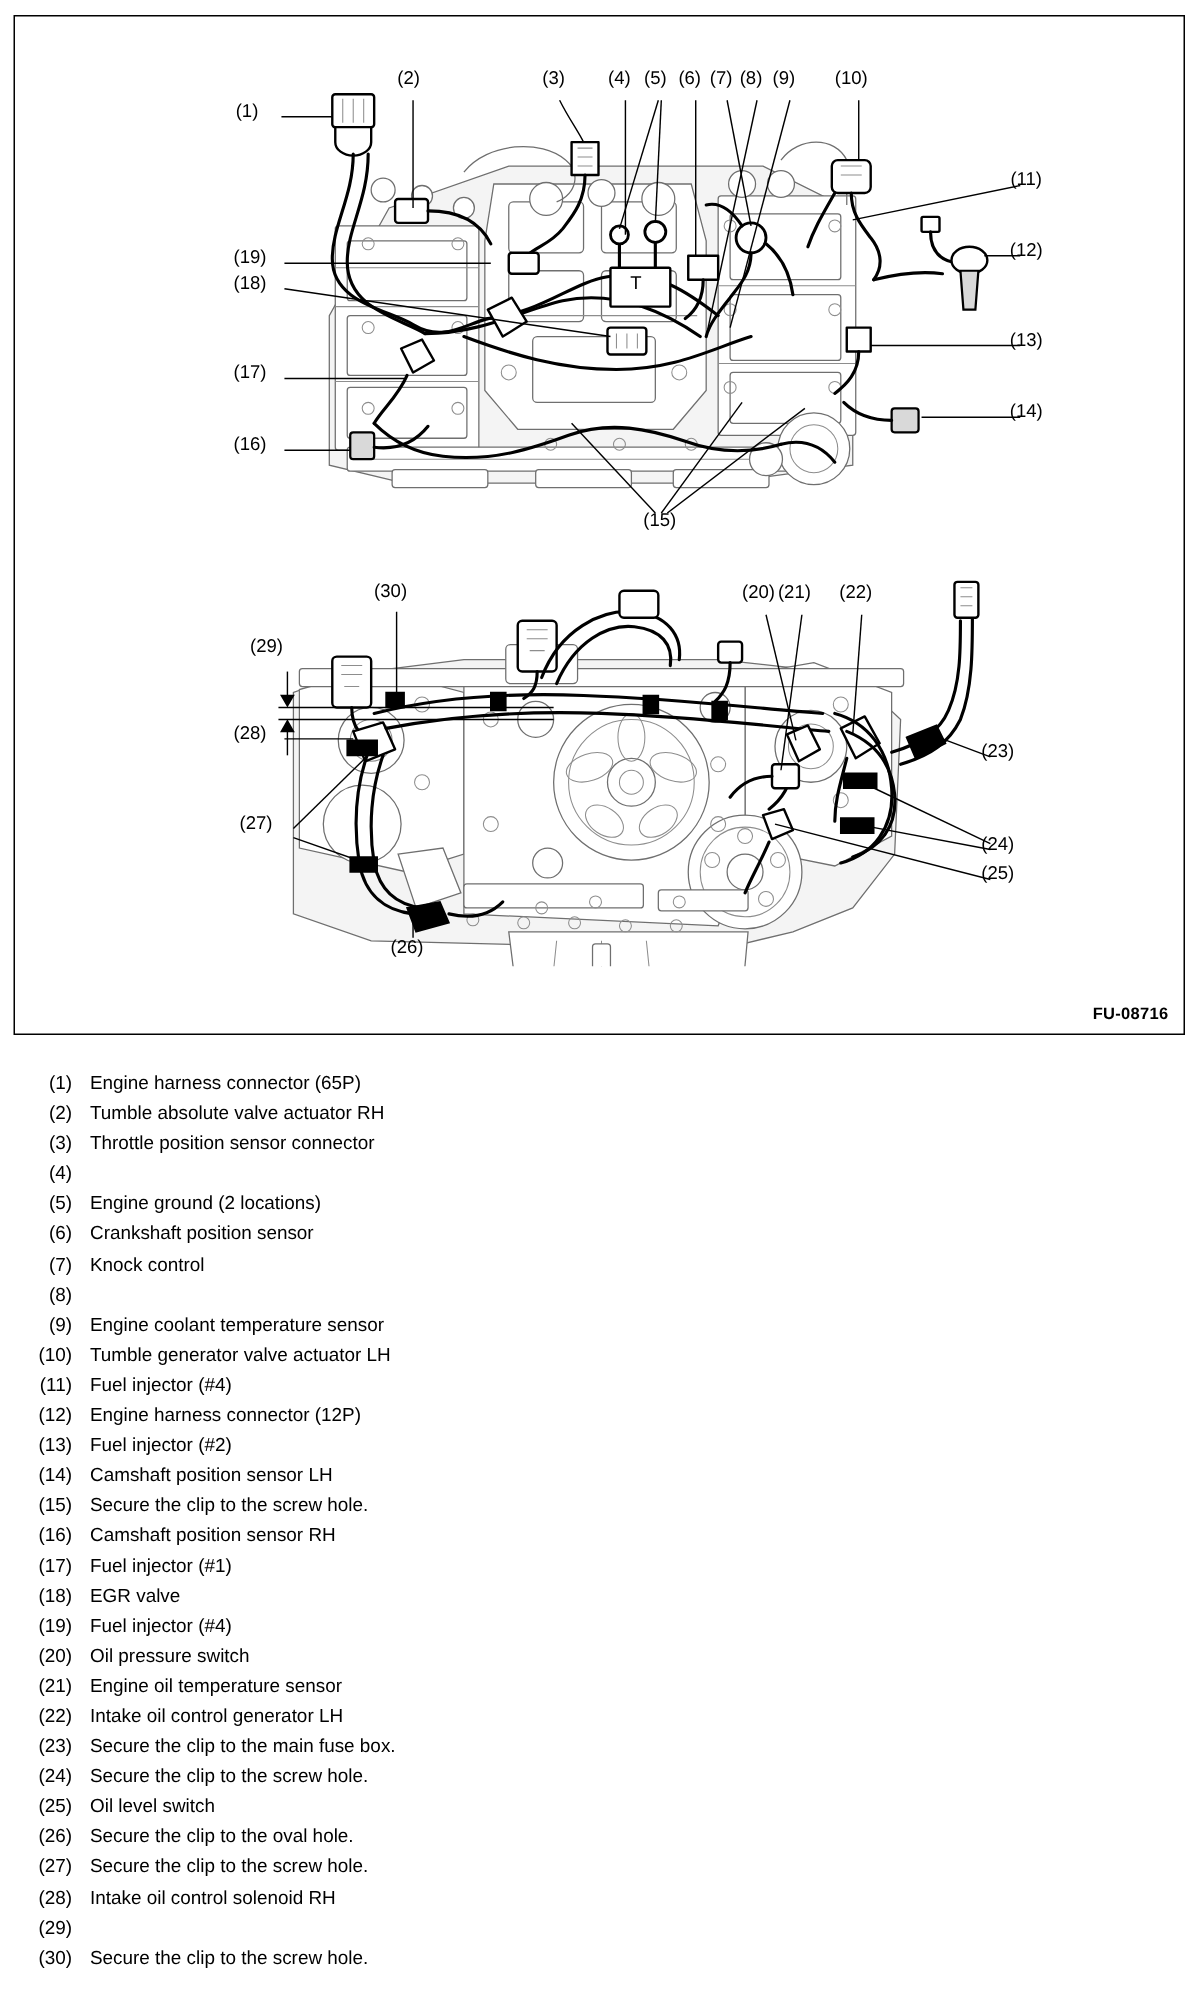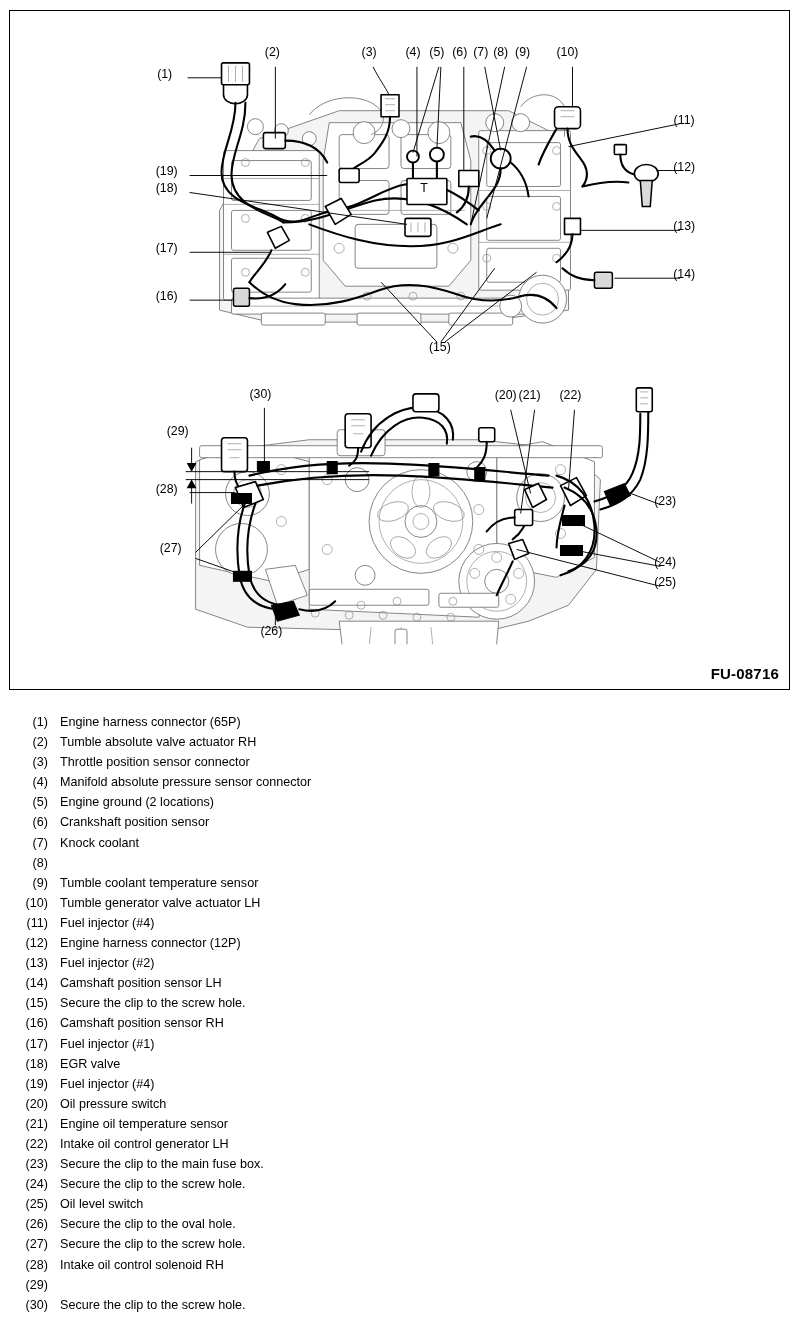--- a/index.html
+++ b/index.html
@@ -32,21 +32,21 @@
     position: absolute;
     left: 0; top: 0;
     width: 100%;
     height: 100%;
     display: block;
   }
   #figure-id {
     position: absolute;
     right: 10px;
     bottom: 7px;
-    font-size: 15px;
+    font-size: 11px;
     font-weight: bold;
     letter-spacing: 0.2px;
     font-family: "Liberation Sans", sans-serif;
   }
 
   
   #legend {
     position: absolute;
     left: 0;
     top: 712px;
@@ -477,40 +477,39 @@
     <div class="legend-row">
       <span class="legend-num">(2)</span>
       <span class="legend-text">Tumble absolute valve actuator RH</span>
     </div>
     <div class="legend-row">
       <span class="legend-num">(3)</span>
       <span class="legend-text">Throttle position sensor connector</span>
     </div>
     <div class="legend-row">
       <span class="legend-num">(4)</span>
-      <span class="legend-text">Manifold absolute pressure sensor connector</span>
     </div>
     <div class="legend-row">
       <span class="legend-num">(5)</span>
       <span class="legend-text">Engine ground (2 locations)</span>
     </div>
     <div class="legend-row">
       <span class="legend-num">(6)</span>
       <span class="legend-text">Crankshaft position sensor</span>
     </div>
     <div class="legend-row">
       <span class="legend-num">(7)</span>
-      <span class="legend-text">Knock coolant</span>
+      <span class="legend-text">Knock control</span>
     </div>
     <div class="legend-row">
       <span class="legend-num">(8)</span>
     </div>
     <div class="legend-row">
       <span class="legend-num">(9)</span>
-      <span class="legend-text">Tumble coolant temperature sensor</span>
+      <span class="legend-text">Engine coolant temperature sensor</span>
     </div>
     <div class="legend-row">
       <span class="legend-num">(10)</span>
       <span class="legend-text">Tumble generator valve actuator LH</span>
     </div>
     <div class="legend-row">
       <span class="legend-num">(11)</span>
       <span class="legend-text">Fuel injector (#4)</span>
     </div>
     <div class="legend-row">

